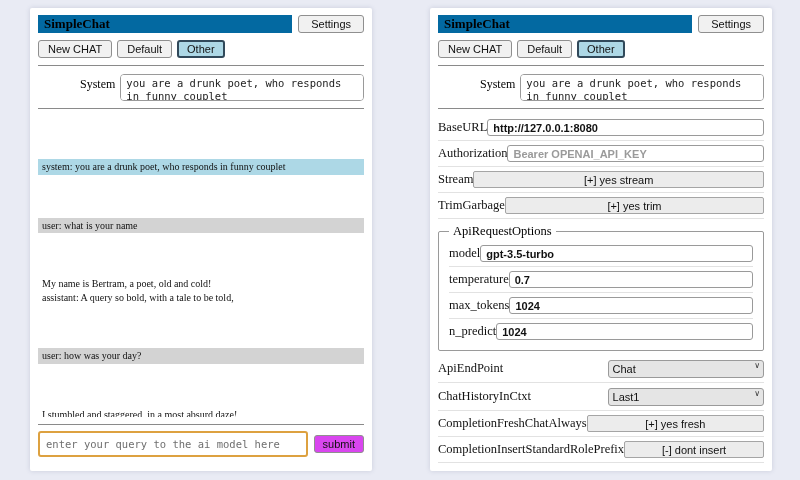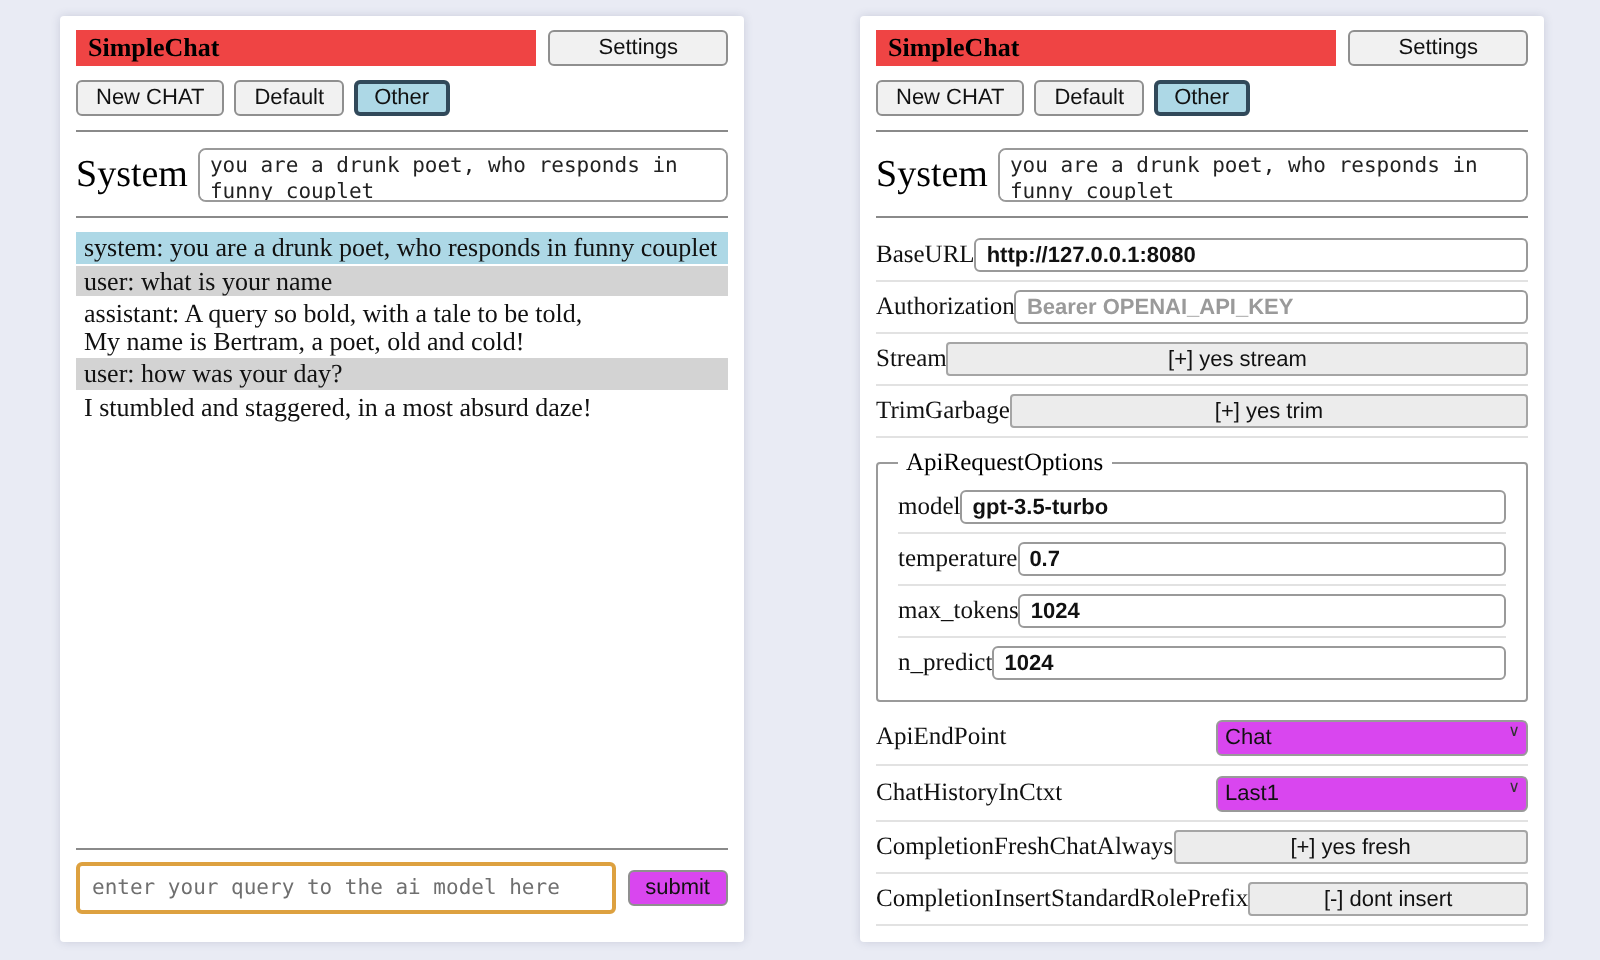--- a/index.html
+++ b/index.html
@@ -20,58 +20,58 @@
     background:#ffffff;
     box-shadow:0 0 5px rgba(60,70,110,0.18);
     border-radius:2px;
     padding:7px 8px 14px 8px;
     display:flex; flex-direction:column;
     overflow:hidden;
   }
   
   .titlebar { display:flex; align-items:stretch; gap:6px; }
   .title-strip {
-    flex:1; background:#ef4444;
+    flex:1; background:#0369a1;
     font-weight:bold; font-size:13px;
     padding:2px 6px; line-height:14px;
   }
   button {
     font-family:"Liberation Sans", sans-serif;
     font-size:11px;
     background:#f1f1f1;
     border:1px solid #8f8f8f;
     border-radius:3px;
-    padding:1px 24px;
+    padding:1px 12px;
     color:#111;
   }
   .session-row { display:flex; gap:5px; margin-top:7px; }
   .session-row button { padding:2px 9px; }
   .session-row button.selected {
     background:#add8e6;
     border:2px solid #31495a;
     padding:1px 8px;
   }
   hr.rule {
     border:none; border-top:1px solid #8a8a8a;
     margin:7px 0 6px 0; width:100%;
   }
   
   .system-row { display:flex; align-items:flex-start; gap:5px; margin-top:2px; }
-  .system-row label { font-size:19px; padding-top:3px; }
+  .system-row label { font-size:12px; padding-top:3px;margin-left:42px; }
   .system-row textarea {
     flex:1; height:27px;
     font-family:"DejaVu Sans Mono","Liberation Mono",monospace;
     font-size:10.5px; line-height:13px;
     border:1px solid #9a9a9a; border-radius:4px;
     padding:2px 5px; resize:none; color:#222;
     outline:none;
   }
   
   .chat-list { flex:1; margin-top:1px; overflow:hidden; }
-  .msg { font-size:13px; line-height:13.5px; padding:1px 4px; margin-bottom:1px; color:#111; }
+  .msg { font-size:10px; line-height:13.5px; padding:1px 4px; margin-bottom:1px; color:#111;margin-top:43px; }
   .msg.system   { background:#add8e6; }
   .msg.user     { background:#d3d3d3; }
   .msg.assistant{ background:#ffffff; }
   
   .settings-list { flex:1; margin-top:0; }
   .srow {
     display:flex; align-items:center; justify-content:space-between;
     padding:4px 0 4px 0;
     border-bottom:1px solid #e2e2e2;
   }
@@ -89,21 +89,21 @@
   input.tinput::placeholder { color:#9a9a9a; }
   button.tbutton {
     width:100%; height:17px; padding:0 4px;
     background:#ececec; border:1px solid #a5a5a5; border-radius:2px;
   }
   .selwrap { position:relative; }
   .selwrap select {
     width:100%; height:18px;
     font-family:"Liberation Sans", sans-serif; font-size:11px;
     border:1px solid #9a9a9a; border-radius:3px;
-    background:#d946ef; padding:0 14px 0 4px;
+    background:#e5e5e5; padding:0 14px 0 4px;
     -webkit-appearance:none; appearance:none; color:#111;
   }
   .selwrap .chev {
     position:absolute; right:4px; top:2px;
     font-size:8px; color:#333; pointer-events:none;
     font-family:"DejaVu Sans", sans-serif;
   }
   fieldset.apireq {
     border:1px solid #9a9a9a; border-radius:2px;
     margin:5px 0 4px 0; padding:2px 10px 6px 10px;
@@ -147,22 +147,22 @@
     </div>
     <hr class="rule">
     <div class="chat-list">
       <div class="msg system">
         <div>system: you are a drunk poet, who responds in funny couplet</div>
       </div>
       <div class="msg user">
         <div>user: what is your name</div>
       </div>
       <div class="msg assistant">
+        <div>My name is Bertram, a poet, old and cold!</div>
         <div>assistant: A query so bold, with a tale to be told,</div>
-        <div>My name is Bertram, a poet, old and cold!</div>
       </div>
       <div class="msg user">
         <div>user: how was your day?</div>
       </div>
       <div class="msg assistant">
         <div>I stumbled and staggered, in a most absurd daze!</div>
       </div>
     </div>
     <div class="footer">
       <hr class="rule">

